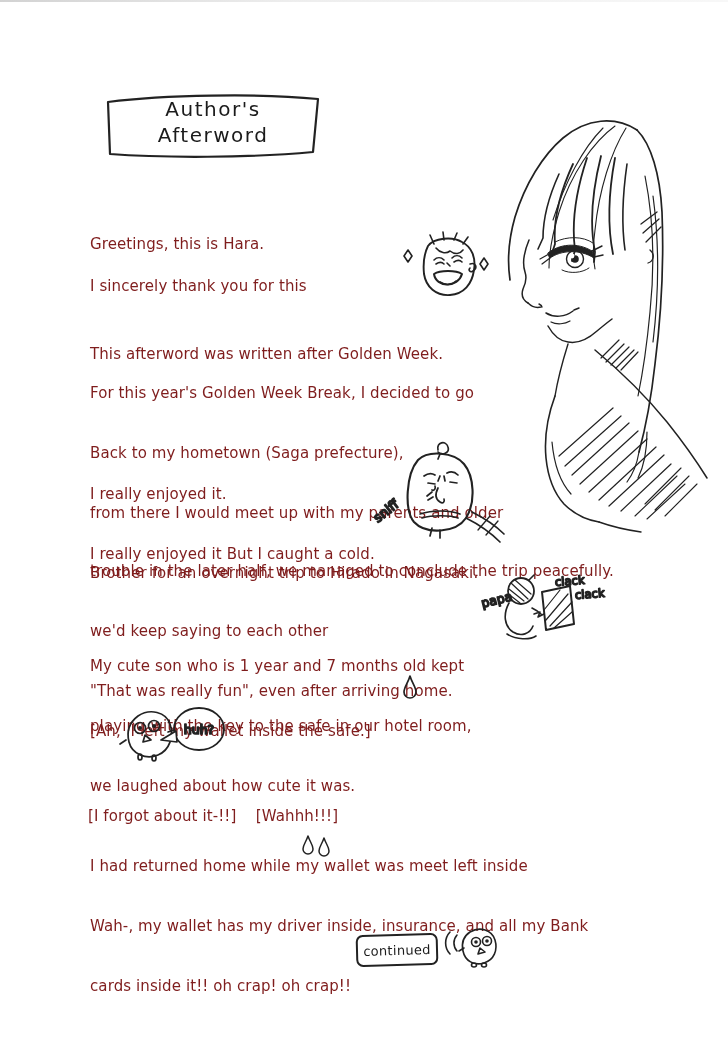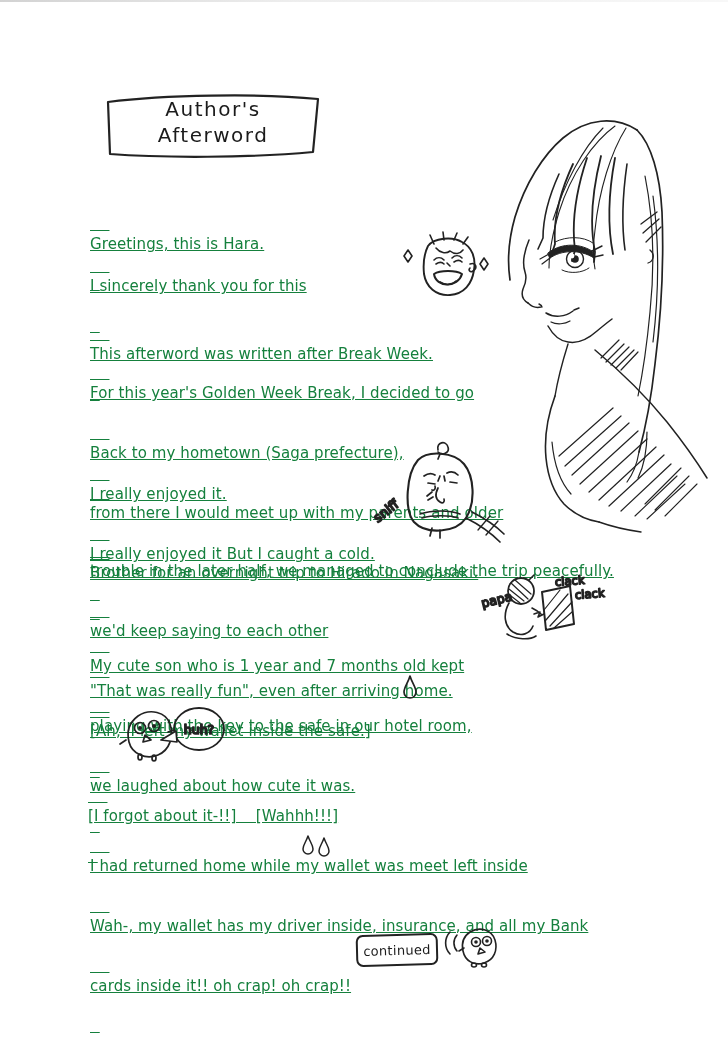--- a/index.html
+++ b/index.html
@@ -4,21 +4,21 @@
 <style>
   html,body { margin:0; padding:0; background:#888; }
   #page {
     position:relative; width:728px; height:1040px;
     background:#ffffff; overflow:hidden;
     font-family:"DejaVu Sans", sans-serif; color:#1b1b1b;padding-left:48px;
   }
   .scan-edge-top { position:absolute; top:0; left:0; width:728px; height:2px;
     background:linear-gradient(to right,#bfbfbf,#e6e6e6 40%,#f4f4f4); opacity:.7; }
   .p { position:absolute; left:90px; font-size:15px; line-height:20px;
-       letter-spacing:.1px; white-space:pre; color:#15803d;text-decoration:underline; }
+       letter-spacing:.1px; white-space:pre; color:#7f1d1d; }
   .p div { height:20px; }
   svg { position:absolute; overflow:visible; }
   svg path, svg line, svg circle, svg ellipse { vector-effect:none; }
   .ink { stroke:#222; fill:none; stroke-linecap:round; stroke-linejoin:round; }
   .hand-text { font-family:"DejaVu Sans", sans-serif; fill:#1b1b1b; }
   #title-box-wrap { position:absolute; left:101px; top:90px; width:224px; height:70px; }
   #title-text { position:absolute; left:0; top:6px; width:224px; text-align:center;
     font-size:20px; line-height:26px; letter-spacing:1.5px; }
   #continued-box { position:absolute; left:356px; top:934px; width:78px; height:28px;
     border:2px solid #222; border-radius:7px; transform:rotate(-1.5deg);
@@ -41,21 +41,21 @@
     </div>
   </div>
 
   <div class="p" style="top:194px">
     <div>Greetings, this is Hara.</div>
   </div>
   <div class="p" style="top:236px">
     <div>I sincerely thank you for this</div>
   </div>
   <div class="p" style="top:304px">
-    <div>This afterword was written after Break Week.</div>
+    <div>This afterword was written after Golden Week.</div>
   </div>
   <div class="p" style="top:343px">
     <div>For this year's Golden Week Break, I decided to go</div>
     <div>Back to my hometown (Saga prefecture),</div>
     <div>from there I would meet up with my parents and older</div>
     <div>Brother for an overnight trip to Hirado in Nagasaki.</div>
   </div>
   <div class="p" style="top:444px">
     <div>I really enjoyed it.</div>
     <div>I really enjoyed it But I caught a cold.</div>

